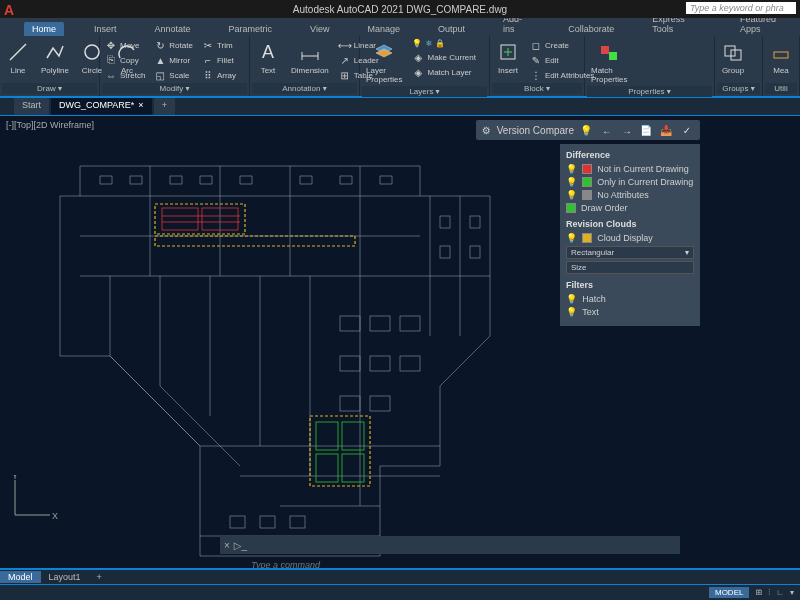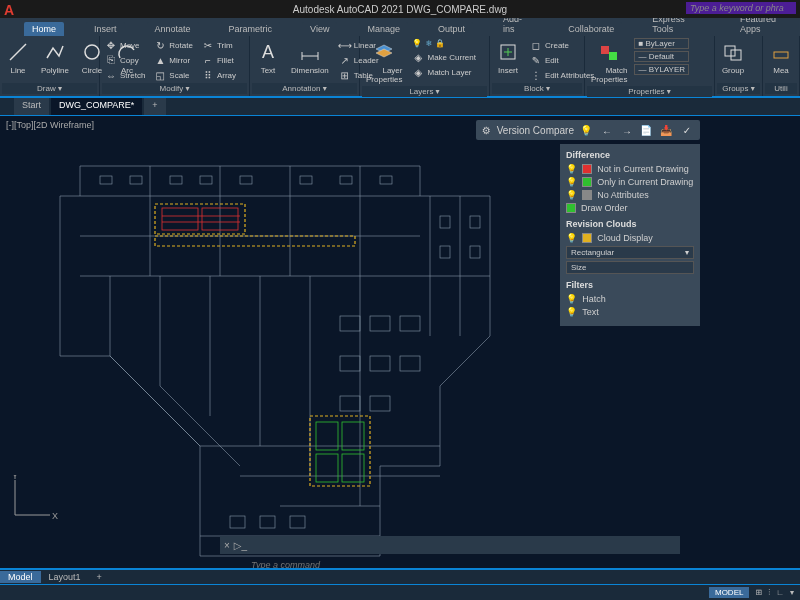--- a/index.html
+++ b/index.html
@@ -1,36 +1,36 @@
 <!DOCTYPE html>
 <html><head>
 <meta charset="utf-8">
 <style>
 * { margin:0; padding:0; box-sizing:border-box; font-family:"Segoe UI",Arial,sans-serif; }
 body { background:#0a1628; width:800px; height:600px; overflow:hidden; color:#d0d0d0; font-size:10px; }
 .titlebar { height:18px; background:#1a1a1a; display:flex; align-items:center; justify-content:center; position:relative; }
 .logo { position:absolute; left:4px; top:2px; color:#e03c31; font-weight:bold; font-size:14px; font-family:Arial; }
 .title { color:#ccc; font-size:10px; }
-.searchbar { position:absolute; right:4px; top:2px; background:#4c1d95; color:#888; font-style:italic; font-size:9px; padding:1px 4px; width:110px; }
+.searchbar { position:absolute; right:4px; top:2px; background:#ffffff; color:#888; font-style:italic; font-size:9px; padding:1px 4px; width:110px; }
 .tabbar { height:18px; background:#2a3a4a; display:flex; align-items:flex-end; padding-left:4px; gap:2px; }
 .tab { padding:2px 8px; background:#2a3a4a; color:#bbb; font-size:9px; border-top-left-radius:2px; border-top-right-radius:2px; cursor:pointer;margin-left:20px; }
 .tab.active { background:#3a6a9a; color:#fff; }
 .ribbon { height:62px; background:#2a3a4a; display:flex; border-bottom:2px solid #0a84d6; }
 .panel { border-right:1px solid #1a2a3a; display:flex; flex-direction:column; padding:2px; }
 .panel-body { flex:1; display:flex; gap:3px; align-items:flex-start; }
 .panel-label { text-align:center; color:#bbb; font-size:8px; padding:1px; background:#233444; cursor:pointer; }
 .bigbtn { display:flex; flex-direction:column; align-items:center; gap:2px; padding:2px 4px; cursor:pointer; }
 .bigbtn .icon { width:24px; height:24px; display:flex; align-items:center; justify-content:center; }
-.bigbtn .lbl { font-size:8px; color:#ccc;text-align:right; }
+.bigbtn .lbl { font-size:8px; color:#ccc; }
 .col { display:flex; flex-direction:column; gap:1px; }
 .smbtn { display:flex; align-items:center; gap:3px; padding:1px 3px; cursor:pointer; font-size:8px; color:#ccc; white-space:nowrap; }
 .smbtn .ic { width:12px; height:12px; display:flex; align-items:center; justify-content:center; font-size:10px; }
 .doc-tabs { height:18px; background:#1a2a3a; display:flex; padding-left:14px; gap:2px; border-bottom:1px solid #0a84d6; }
 .doc-tab { padding:2px 8px; background:#2a3a4a; font-size:9px; color:#bbb; cursor:pointer; display:flex; gap:4px; }
-.doc-tab.active { background:#0a1628; color:#fff;flex-direction:column; }
+.doc-tab.active { background:#0a1628; color:#fff; }
 .canvas-area { position:relative; height:454px; background:#0a1628; overflow:hidden; }
 .vc-label { position:absolute; left:6px; top:4px; color:#aaa; font-size:9px; }
 .vc-toolbar { position:absolute; right:100px; top:4px; background:#3a4a5a; height:20px; display:flex; align-items:center; gap:6px; padding:0 6px; border-radius:2px; }
 .vc-toolbar .tb { width:14px; height:14px; cursor:pointer; display:flex; align-items:center; justify-content:center; color:#ddd; }
 .vc-green { color:#5fcf5f; }
 .diff-panel { position:absolute; right:100px; top:28px; width:140px; background:#3a4a5a; padding:6px; font-size:9px; }
 .diff-panel h4 { font-size:9px; font-weight:bold; margin-bottom:4px; color:#ddd; }
 .diff-row { display:flex; align-items:center; gap:5px; margin:3px 0; }
 .bulb { color:#ffcc44; font-size:9px; }
 .sw { width:10px; height:10px; border:1px solid #888; }
@@ -254,25 +254,20 @@
       <div class="bigbtn">
           <div class="icon">
             <svg width="20" height="20">
               <rect x="2" y="4" width="8" height="8" fill="#d44"></rect>
               <rect x="10" y="10" width="8" height="8" fill="#4d4"></rect>
             </svg>
           </div>
           <div class="lbl" style="white-space:pre">Match
 Properties</div>
         </div>
-      <div class="col" style="gap:2px">
-        <div class="propfield"><span>■ </span><span>ByLayer</span></div>
-        <div class="propfield"><span>— </span><span>Default</span></div>
-        <div class="propfield"><span>— </span><span>BYLAYER</span></div>
-      </div>
     </div>
     <div class="panel-label">Properties ▾</div>
   </div>
   <div class="panel" style="width:48px">
     <div class="panel-body">
       <div class="bigbtn">
           <div class="icon">
             <svg width="20" height="20">
               <rect x="2" y="4" width="10" height="10" stroke="#ddd" fill="none"></rect>
               <rect x="8" y="8" width="10" height="10" stroke="#ddd" fill="none"></rect>

